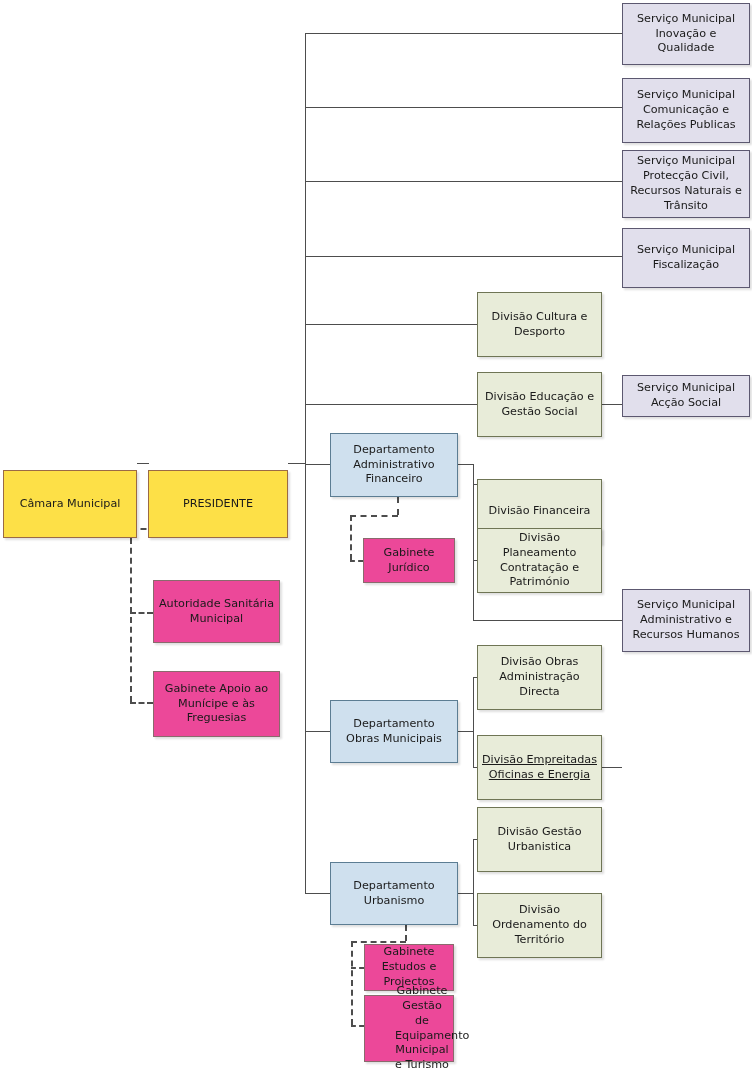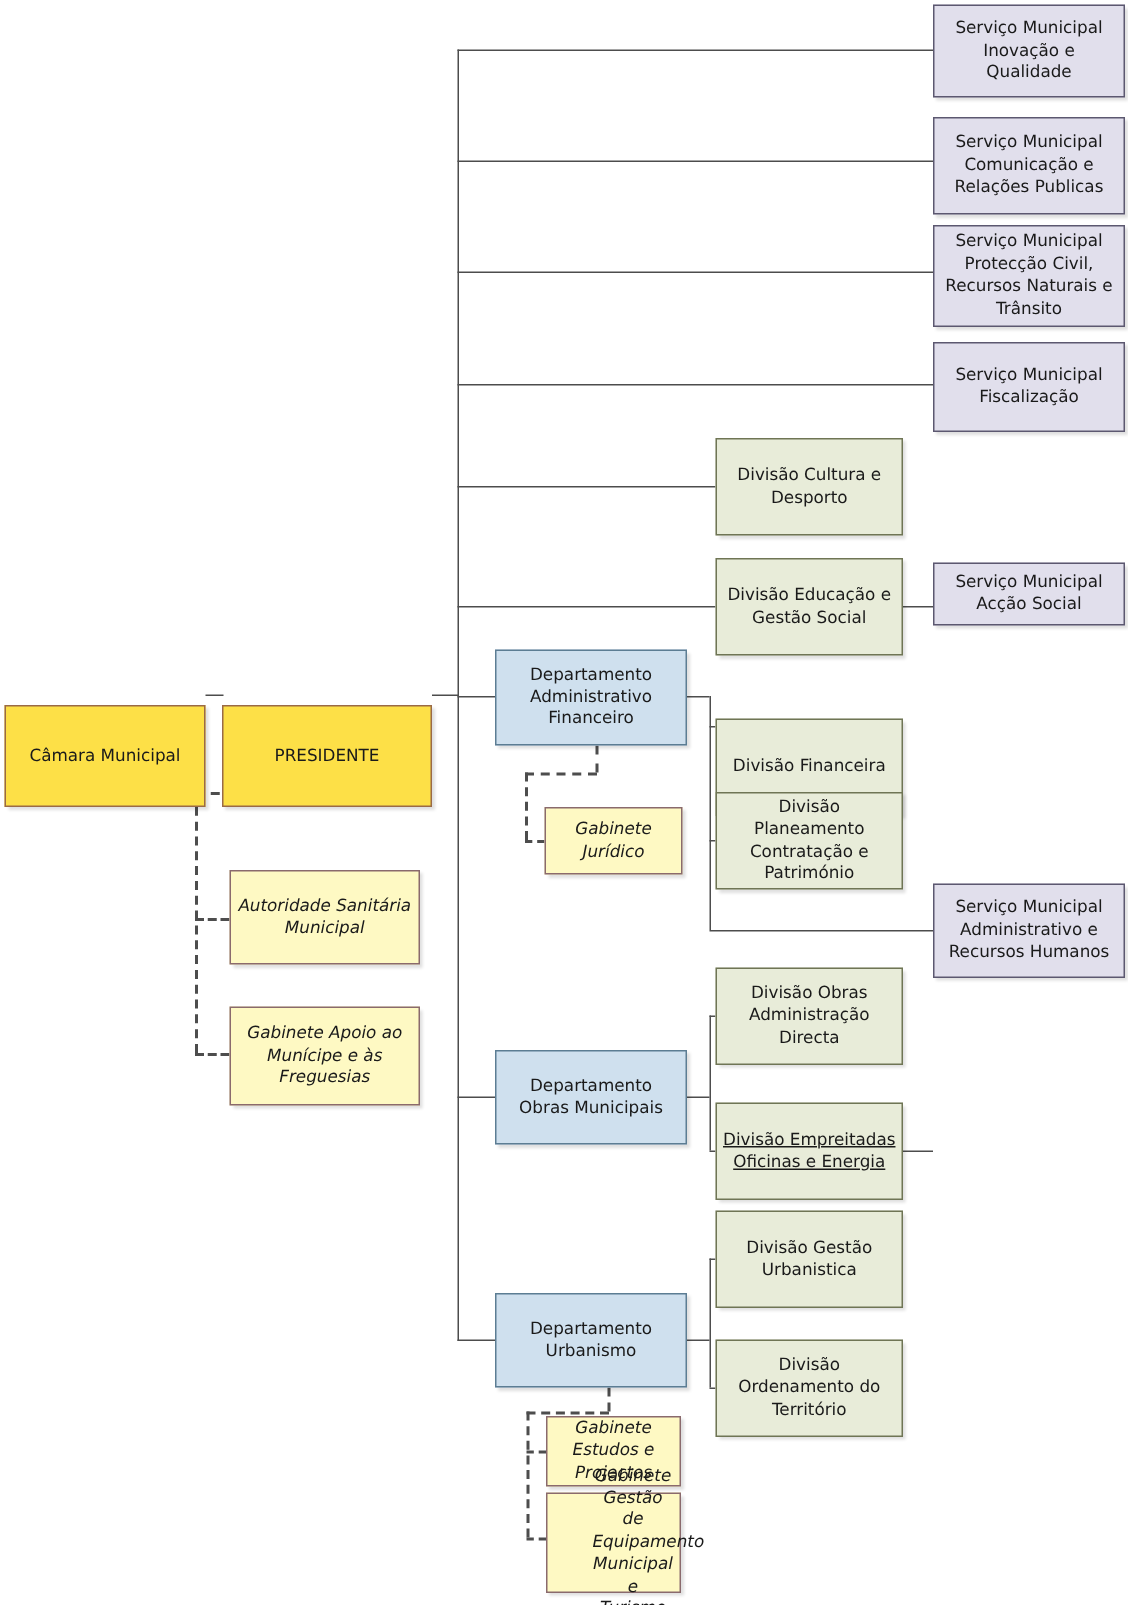--- a/index.html
+++ b/index.html
@@ -20,21 +20,21 @@
     padding:2px 4px;
     box-shadow:2px 2px 2px rgba(0,0,0,0.13);
     z-index:5;
   }
   .node span{display:block;width:100%;}
 
   .n-orange{background:#fde047;border-color:#9a6a46;margin-top:41px;}
   .n-blue{background:#cfe0ee;border-color:#5c7d93;}
   .n-green{background:#e8ecd9;border-color:#6f7555;}
   .n-purple{background:#e1dfec;border-color:#5c5870;}
-  .n-pink{background:#fef9c3;border-color:#8a6a6d;font-style:italic;}
+  .n-pink{background:#ec4899;border-color:#8a6a6d;}
 
   .ln{position:absolute;background:#4d4d4d;z-index:1;}
   .lnh{height:1px;}
   .lnv{width:1px;}
 
   .dash{position:absolute;z-index:1;}
   .dash-h{height:0;border-top:2px dashed #4d4d4d;}
   .dash-v{width:0;border-left:2px dashed #4d4d4d;}
 </style>
 </head>

